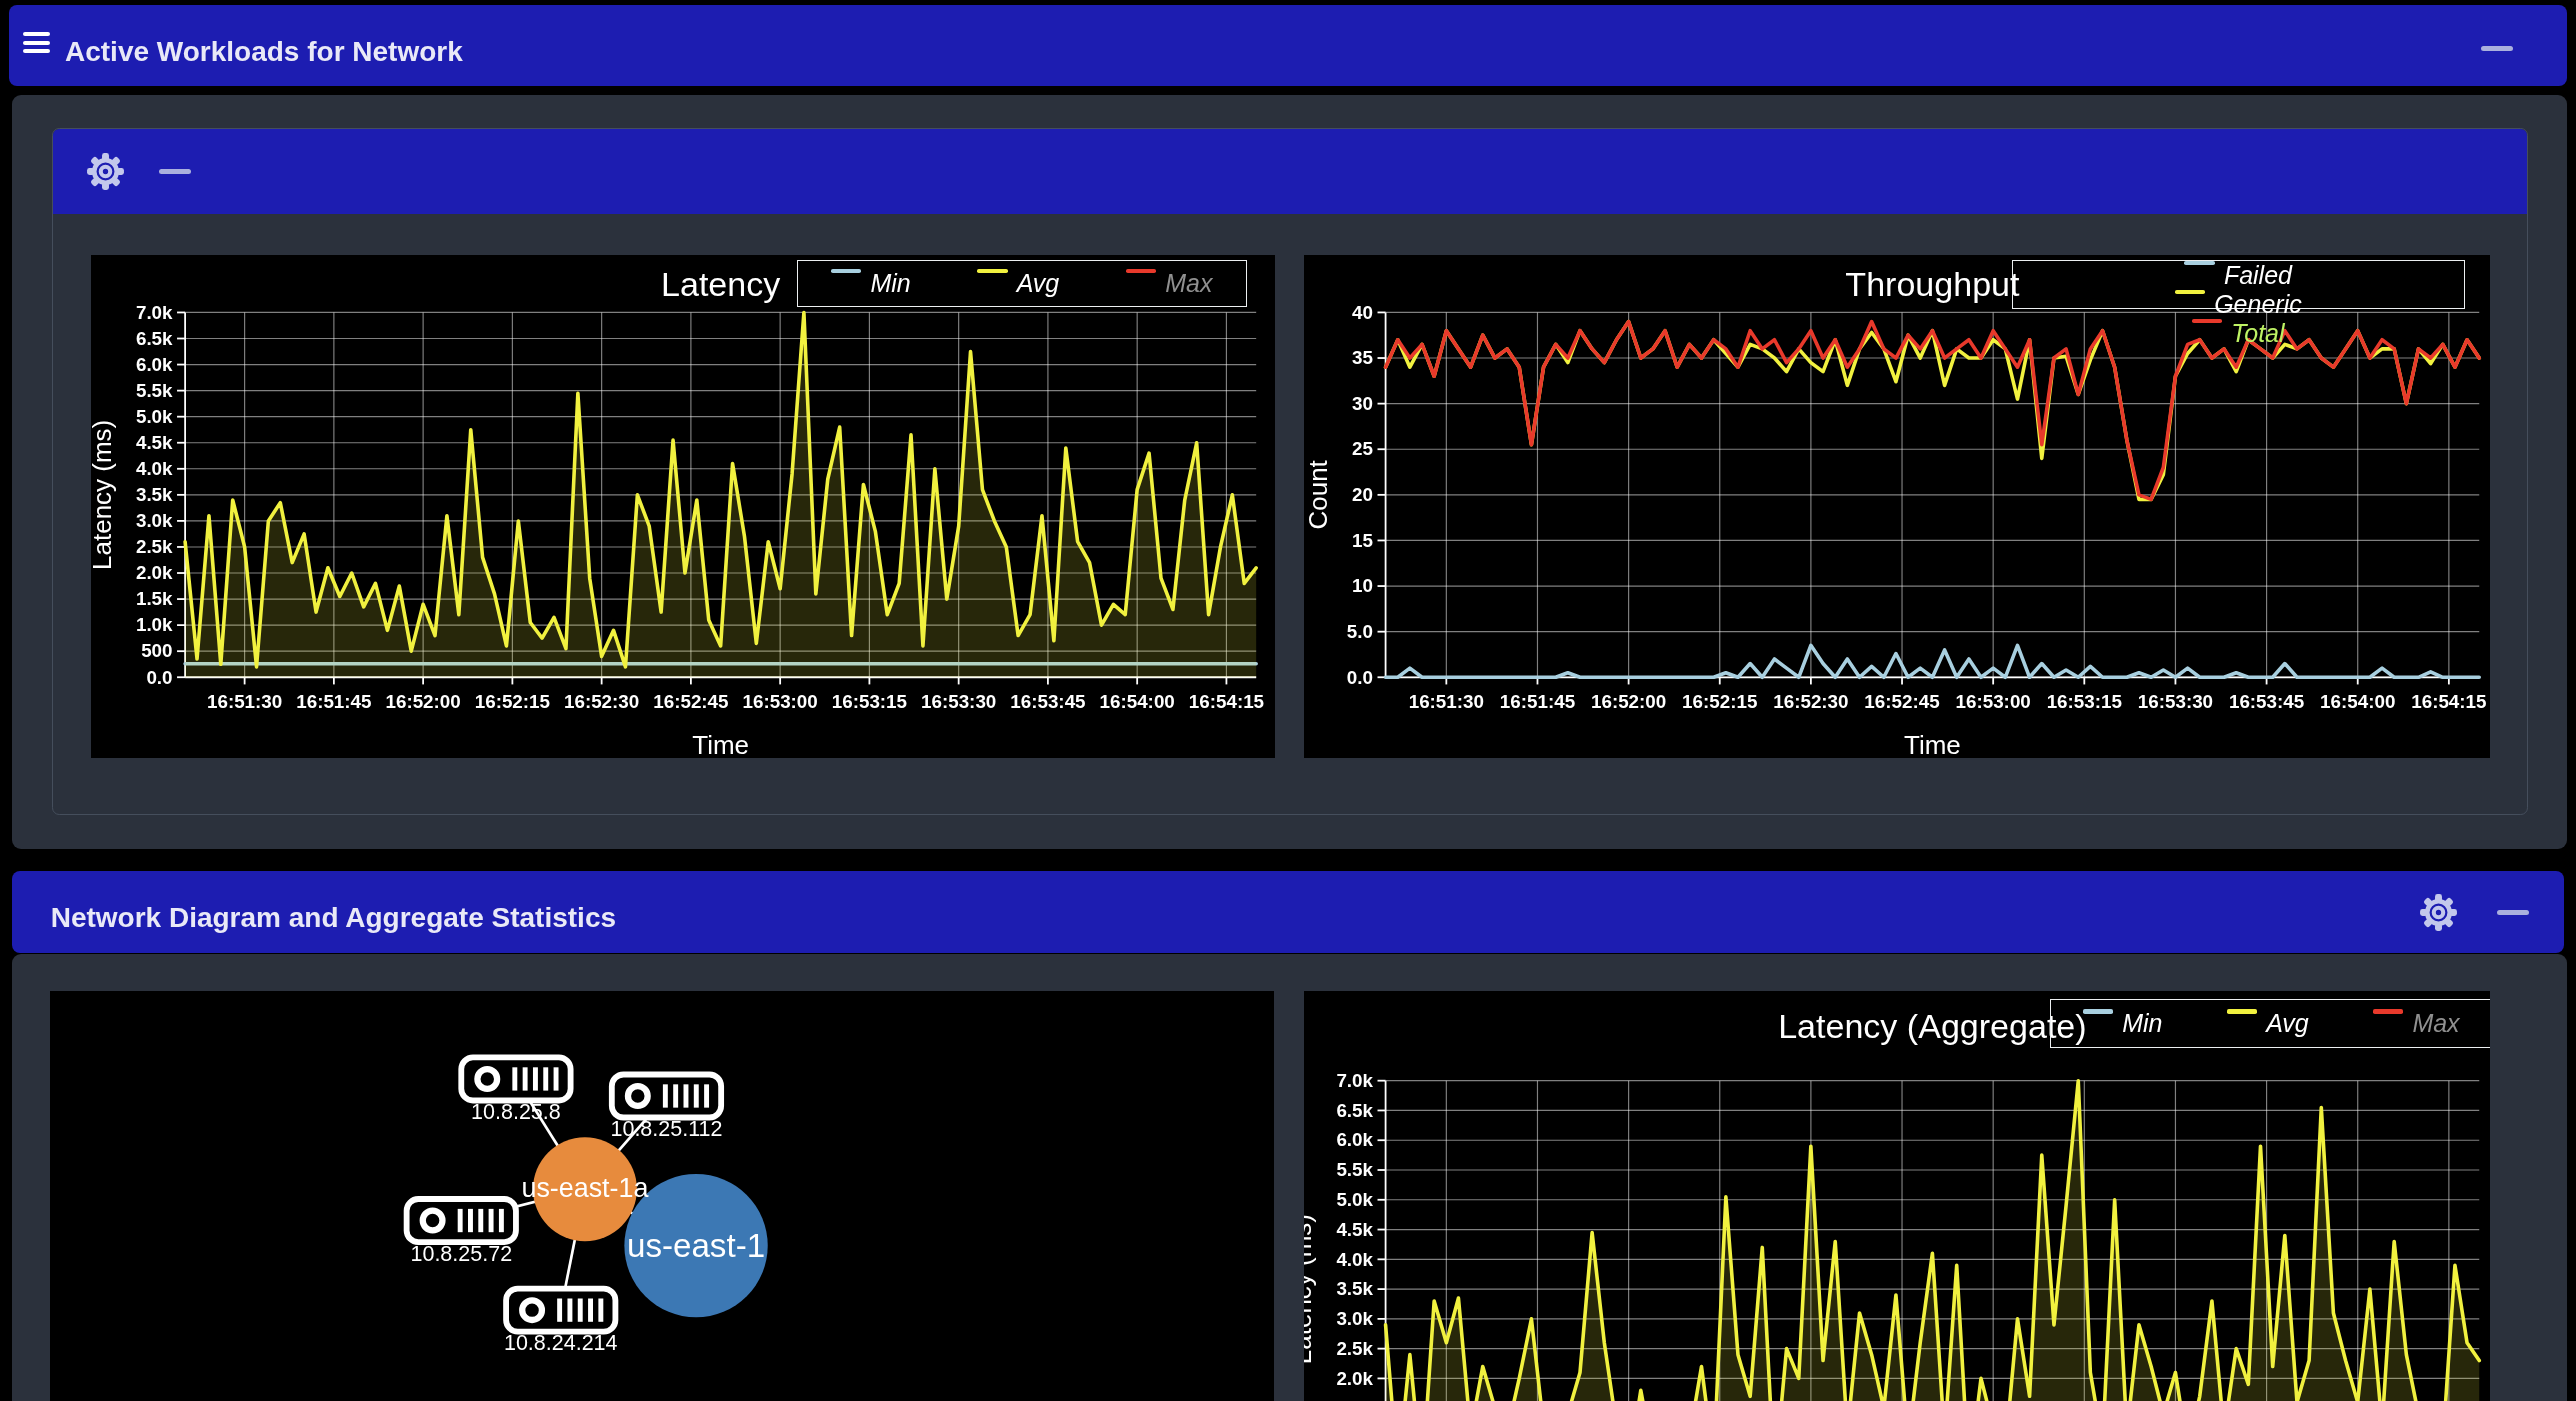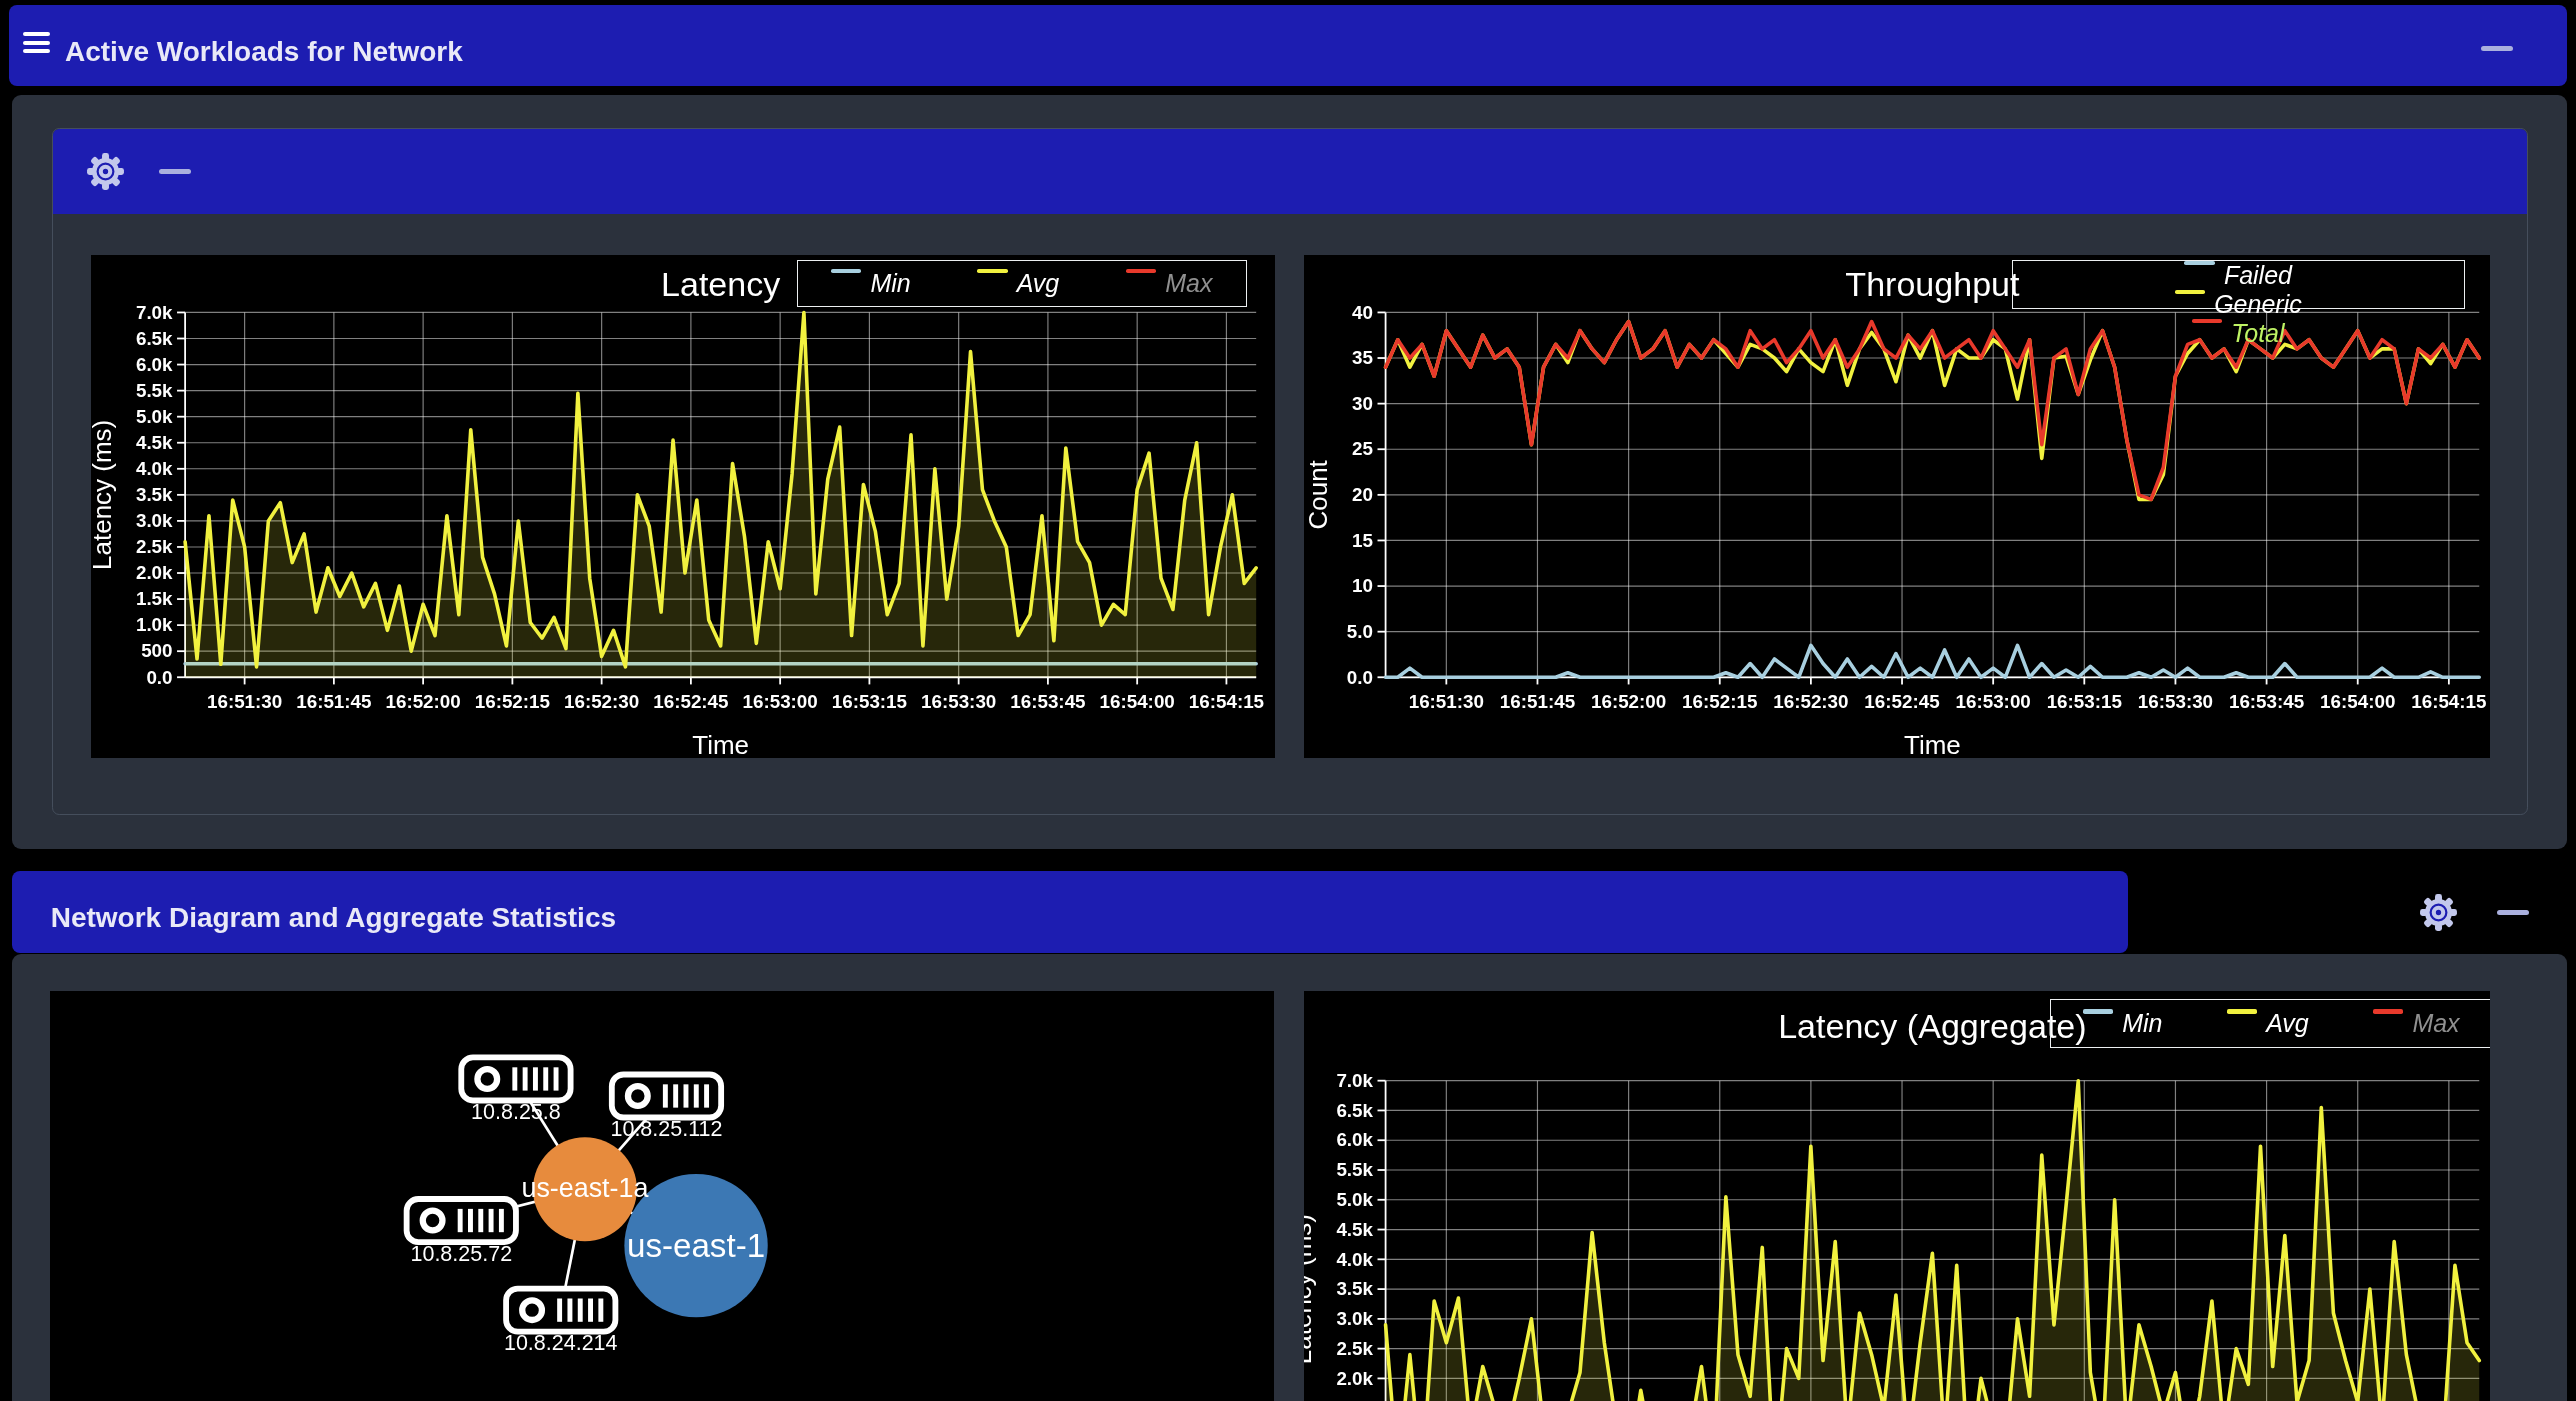--- a/index.html
+++ b/index.html
@@ -245,21 +245,21 @@
           </div>
           <div class="legend-item">
             <span class="swatch" style="background: rgb(232, 57, 43);"></span>
             <span style="color: #bef264;">Total</span>
           </div>
         </div>
     </div>
   </div>
 </div>
 
-<div class="abs bluebar" style="left:11.7px;top:871px;width:2116px;height:82px;">
+<div class="abs bluebar" style="left:11.7px;top:871px;width:2552px;height:82px;">
   <div class="abs htitle" style="left:39px;top:31px;">Network Diagram and Aggregate Statistics</div>
   <span class="abs" style="left:2406px;top:20.6px;cursor:pointer;">
     <svg width="41" height="41" viewBox="-20 -20 40 40">
       <g fill="#c3c8ec">
         <rect x="-3.4" y="-18" width="6.8" height="7.5" rx="2.4"></rect>
         <rect x="-3.4" y="-18" width="6.8" height="7.5" rx="2.4" transform="rotate(45)"></rect>
         <rect x="-3.4" y="-18" width="6.8" height="7.5" rx="2.4" transform="rotate(90)"></rect>
         <rect x="-3.4" y="-18" width="6.8" height="7.5" rx="2.4" transform="rotate(135)"></rect>
         <rect x="-3.4" y="-18" width="6.8" height="7.5" rx="2.4" transform="rotate(180)"></rect>
         <rect x="-3.4" y="-18" width="6.8" height="7.5" rx="2.4" transform="rotate(225)"></rect>

